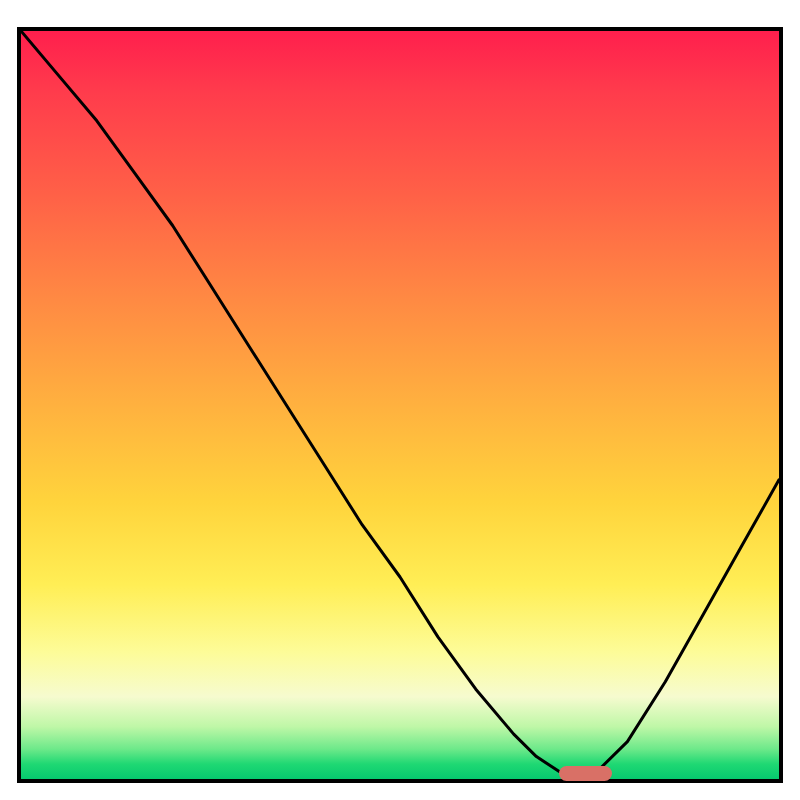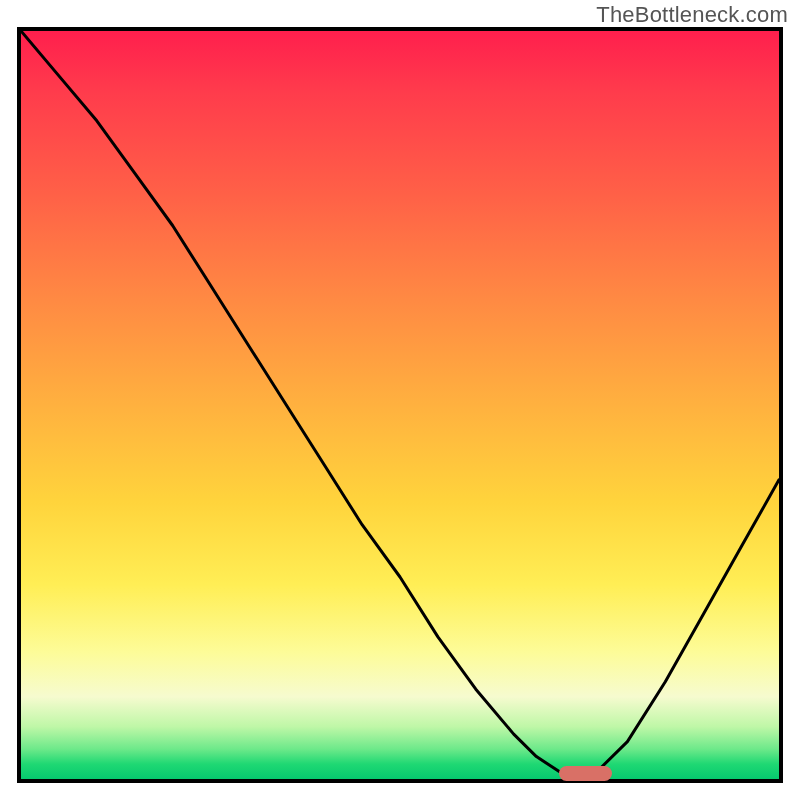--- a/index.html
+++ b/index.html
@@ -66,21 +66,20 @@
     position: absolute;
     background: #d97066;
     border-radius: 10px;
     height: 15px;
   }
 </style>
 </head>
 <body>
 
 <div class="chart-stage">
-  <div class="watermark">TheBottleneck.com</div>
 
   <div class="plot-box">
     <div class="gradient-bg"></div>
     <svg class="curve" viewBox="0 0 758 748" preserveAspectRatio="none">
       <path id="curve-path" fill="none" stroke="#000" stroke-width="3" stroke-linejoin="round" stroke-linecap="round" d="M0.0 0.0 L37.9 44.9 L75.8 89.8 L113.7 142.1 L151.6 194.5 L189.5 254.3 L227.4 314.2 L265.3 374.0 L303.2 433.8 L341.1 493.7 L379.0 546.0 L416.9 605.9 L454.8 658.2 L492.7 703.1 L515.4 725.6 L538.2 740.5 L553.3 748.0 L576.1 740.5 L606.4 710.6 L644.3 650.8 L682.2 583.4 L720.1 516.1 L758.0 448.8"></path>
     </svg>
     <div id="min-marker" class="minmarker" style="left: 538.18px; width: 53.06px; top: 735px;"></div>
   </div>
 </div>
 

